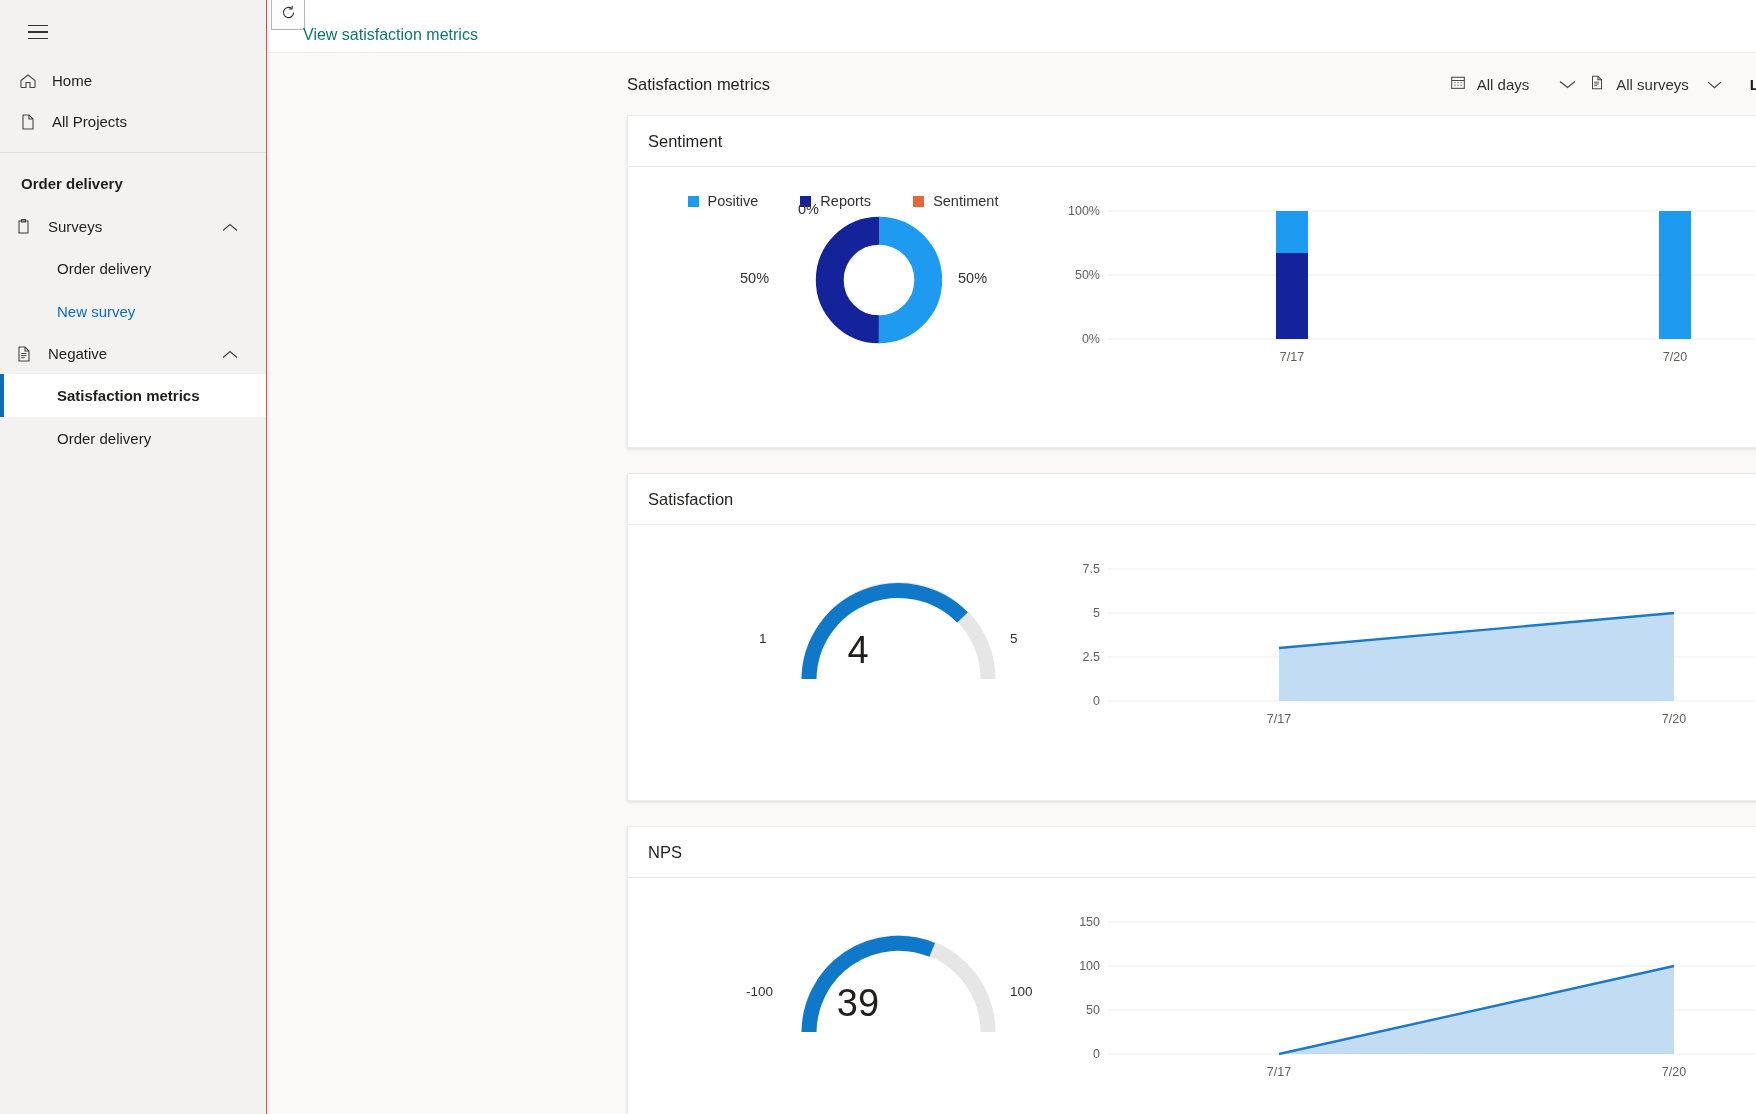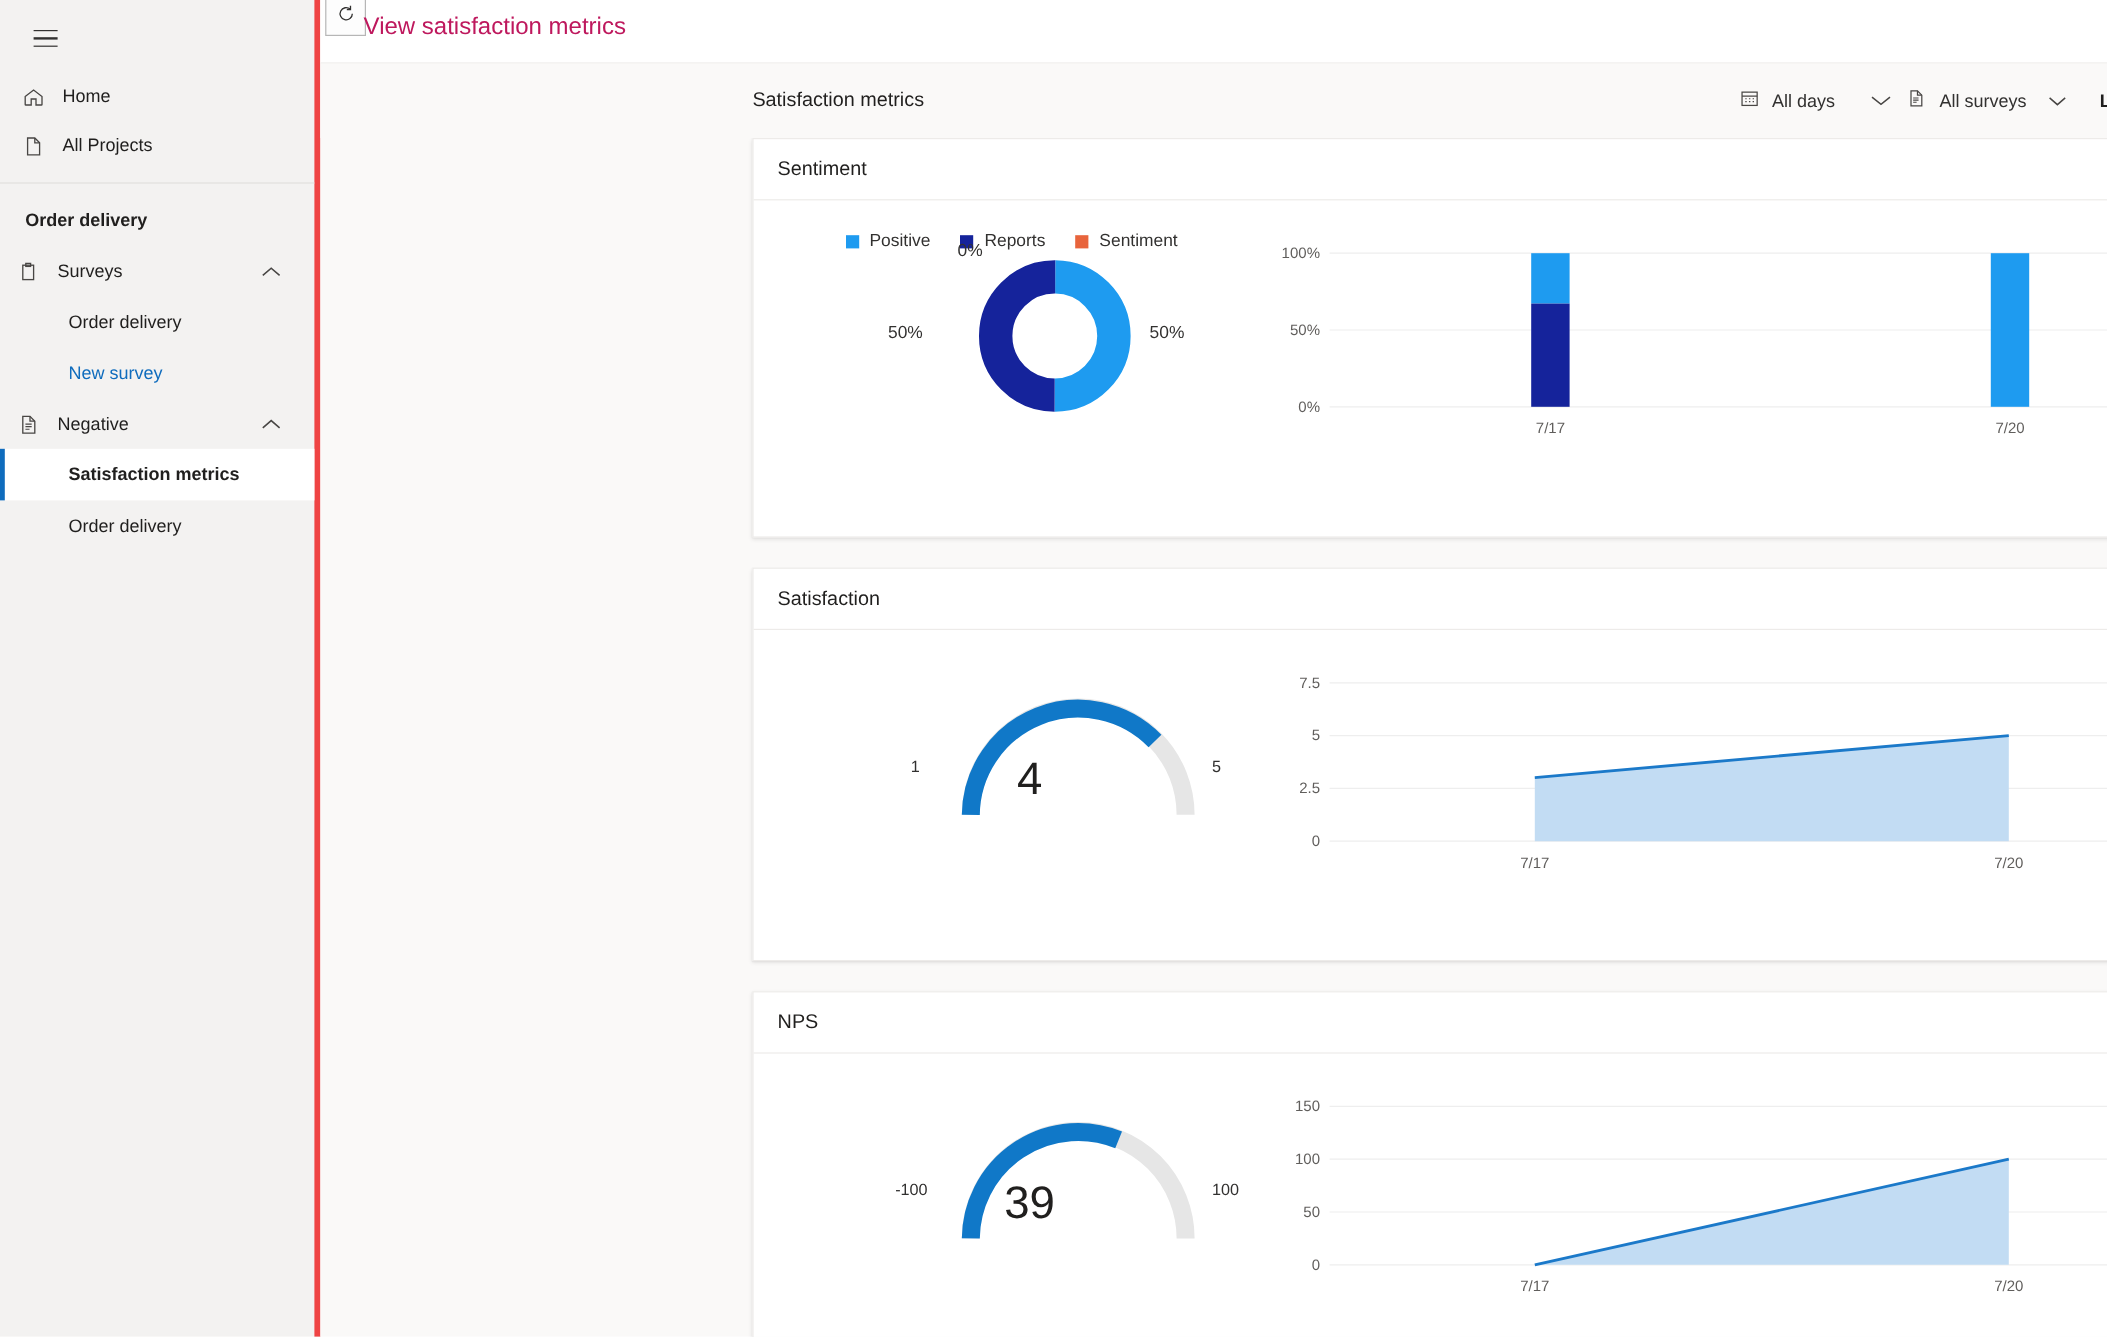--- a/index.html
+++ b/index.html
@@ -8,21 +8,21 @@
     font-family: "Liberation Sans", sans-serif;
     background: #ffffff;
     overflow: hidden;
   }
   .app { position: relative; width: 1756px; height: 1114px; display: flex; }
 
   
   .sidebar {
     width: 267px; height: 1114px;
     background: #f3f2f1;
-    border-right: 5px solid #ef4444;
+    border-right: 1px solid #ef4444;
     flex: 0 0 267px;
     position: relative;
   }
   .hamburger {
     width: 48px; height: 48px;
     margin: 8px 0 4px 14px;
     display: flex; flex-direction: column; justify-content: center;
     align-items: center; gap: 5px; cursor: pointer;
   }
   .hamburger span { display:block; width: 20px; height: 1.5px; background: #323130; }
@@ -67,22 +67,22 @@
     display:flex; align-items:center; position:relative;
   }
   .cmdbtn {
     position:absolute; left: 4px; top: -2px;
     width: 34px; height: 32px;
     border:1px solid #b6b6b6; background:#fdfdfd;
     display:flex; align-items:center; justify-content:center;
     cursor:pointer;
   }
   .topbar-title {
-    position:absolute; left: 36px; top: 11px;
-    font-size: 20px; color:#be185d; white-space:nowrap;
+    position:absolute; left: 36px; top: 26px;
+    font-size: 16px; color:#0f766e; white-space:nowrap;
   }
 
   .subheader {
     height: 62px; background:#faf9f8;
     display:flex; align-items:center; position:relative;
     padding: 0 28px 0 360px;
   }
   .page-title {
     position:absolute; left: 360px; top: 50%; transform:translateY(-50%);
     font-size: 16.5px; color:#201f1e;
@@ -113,21 +113,21 @@
     display:flex; align-items:center; justify-content:space-between;
     padding: 0 20px 0 20px;
   }
   .card-title { font-size: 16.5px; color:#201f1e; }
   .card-body { display:flex; align-items:flex-start; }
 
   .left-viz { width: 420px; flex: 0 0 420px; padding-top: 26px; }
   .right-viz { flex: 1; padding: 22px 20px 10px 0; }
 
   
-  .legend { display:flex; align-items:center; gap: 25px; justify-content:center; padding-left:10px; }
+  .legend { display:flex; align-items:center; gap: 42px; justify-content:center; padding-left:10px; }
   .legend-item { display:flex; align-items:center; gap: 9px; font-size: 14.5px; color:#323130; }
   .swatch { width: 11px; height: 11px; display:inline-block; }
 
   .donut-wrap { position:relative; width: 420px; height: 160px; margin-top: 6px; }
   .donut { position:absolute; left: 186px; top: 0; }
   .dlabel { position:absolute; font-size: 14.5px; color:#323130; }
 
   .gauge-wrap { position:relative; width: 420px; height: 150px; }
   .gauge { position:absolute; left: 163px; top: 10px; }
   .gauge-value {

